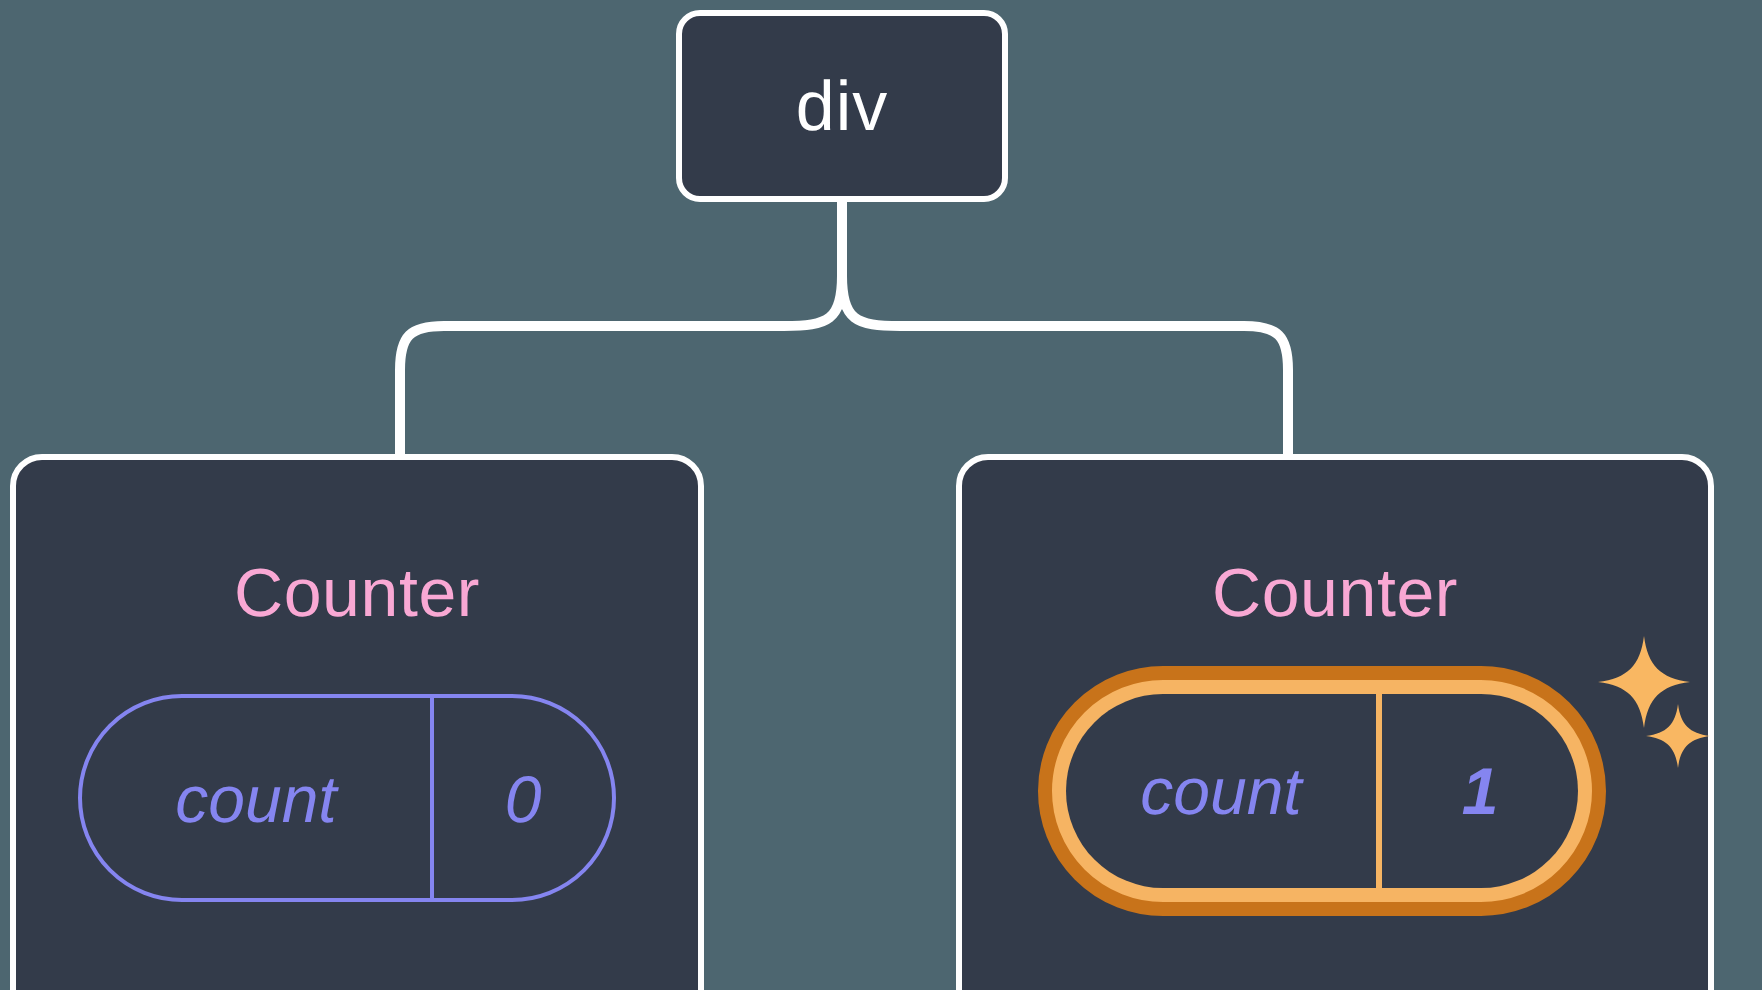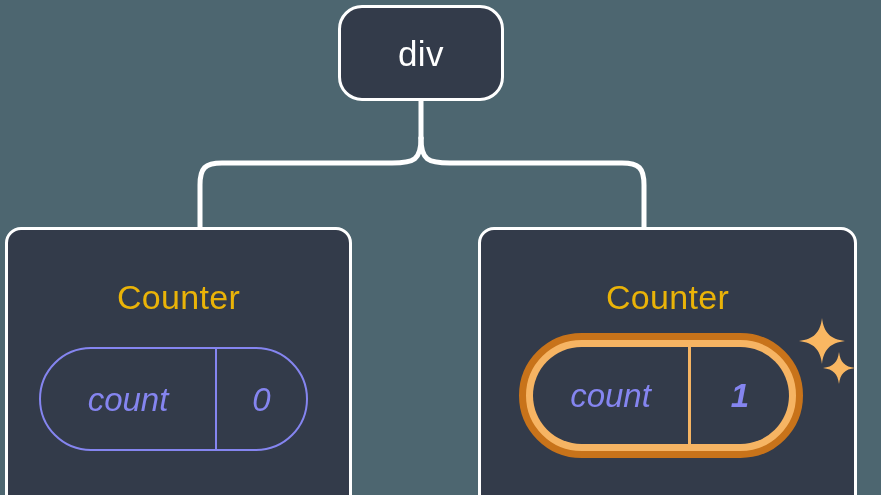--- a/index.html
+++ b/index.html
@@ -30,21 +30,21 @@
     height: 495px;
     pointer-events: none;
   }
 
   
   .node {
     position: absolute;
     box-sizing: border-box;
     background: #333b4a;
     border: 3px solid #ffffff;
-    border-radius: 24px;
+    border-radius: 12px;
     display: flex;
     flex-direction: column;
     align-items: center;
   }
 
   
   #node-root {
     left: 338px;
     top: 5px;
     width: 166px;
@@ -63,21 +63,21 @@
     top: 227px;
     height: 300px;
     border-radius: 16px;
   }
   #node-counter-left  { left: 5px;   width: 347px; }
   #node-counter-right { left: 478px; width: 379px; }
 
   .node-child .node-title {
     font-size: 34px;
     line-height: 1;
-    color: #eab308;
+    color: #f9a8d4;
     margin-top: 50px;
     letter-spacing: 0.3px;
   }
 
   
   .state-pill {
     position: absolute;
     box-sizing: border-box;
     display: flex;
     align-items: stretch;

